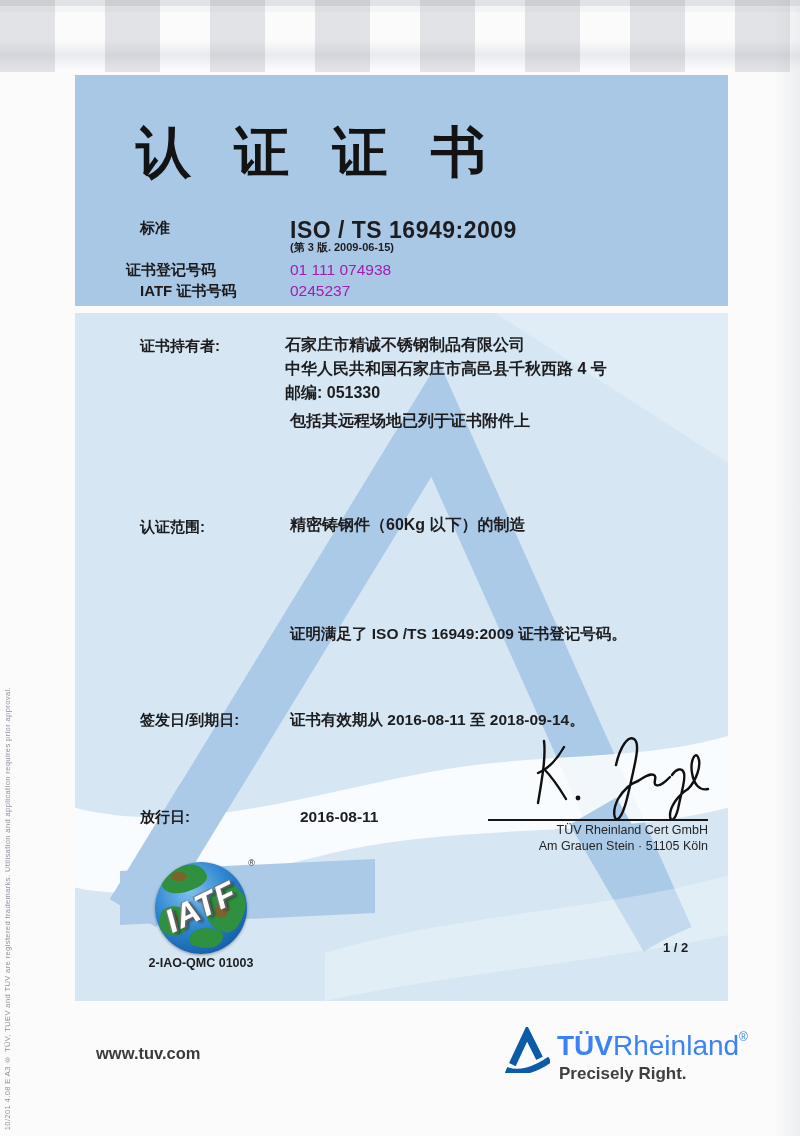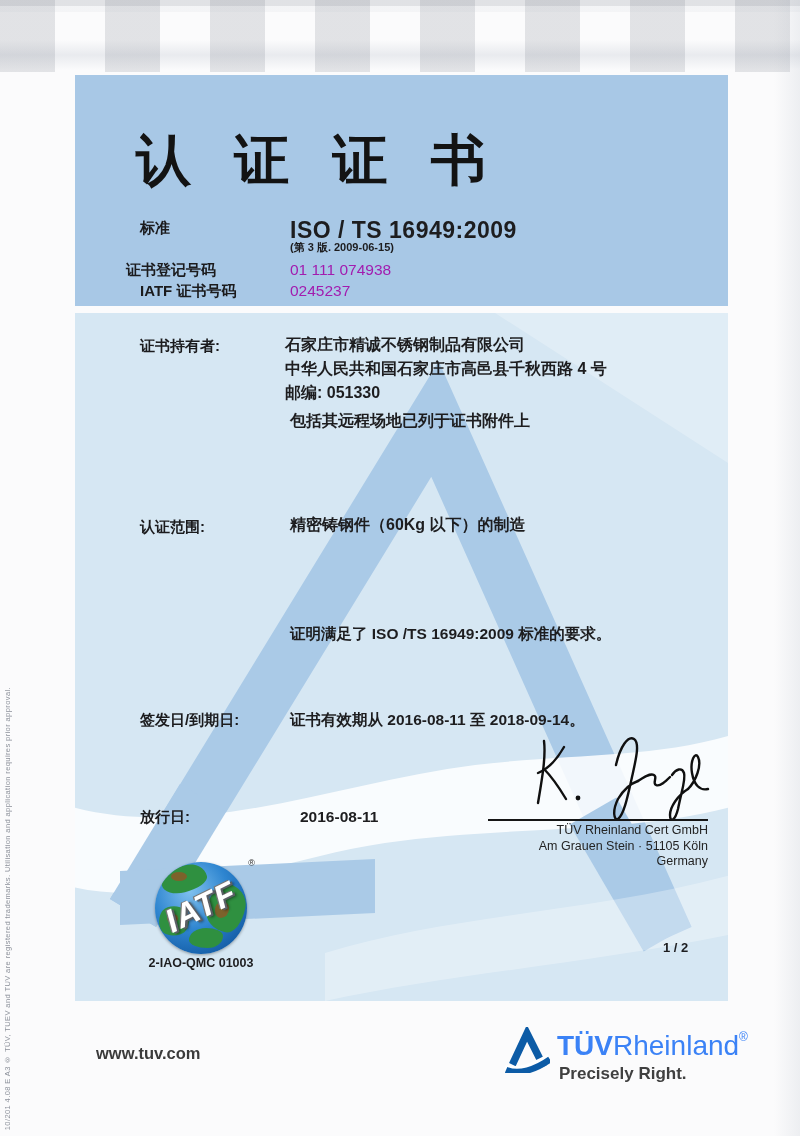--- a/index.html
+++ b/index.html
@@ -26,21 +26,21 @@
     right:0; top:0; width:26px; height:1136px;
     background:linear-gradient(90deg, rgba(255,255,255,0), rgba(150,160,175,.14));
   }
 
   
   #panel-header { left:75px; top:75px; width:653px; height:231px; background:#a8c8e6; }
   #panel-body   { left:75px; top:313px; width:653px; height:688px; background:#d6e7f3; overflow:hidden; }
   #watermark { position:absolute; left:0; top:0; }
 
   
-  #cert-title { left:136px; top:116px; font-size:55px; font-weight:900; letter-spacing:14px; color:#131313;margin-top:8px; }
+  #cert-title { left:136px; top:116px; font-size:55px; font-weight:900; letter-spacing:14px; color:#131313; }
   .cjk-label { font-size:15px; font-weight:700; color:#1b1b1d; }
   .value     { font-size:15.5px; font-weight:400; color:#a21caf; }
   #std-label { left:140px; top:219px; }
   #std-value { left:290px; top:205px; font-size:23px; font-weight:800; letter-spacing:.5px;margin-top:12px; }
   #std-edition { left:290px; top:240px; font-size:11px; font-weight:700; }
   #reg-label { left:126px; top:261px; }
   #reg-value { left:290px; top:261px; }
   #iatf-label { left:140px; top:282px; }
   #iatf-value { left:290px; top:282px; }
 
@@ -141,42 +141,41 @@
   <div id="holder-block" class="abs">
     <div>石家庄市精诚不锈钢制品有限公司</div>
     <div>中华人民共和国石家庄市高邑县千秋西路 4 号</div>
     <div>邮编: 051330</div>
   </div>
   <div id="holder-note" class="abs">包括其远程场地已列于证书附件上</div>
 
   <div id="scope-label" class="abs cjk-label">认证范围:</div>
   <div id="scope-value" class="abs">精密铸钢件（60Kg 以下）的制造</div>
 
-  <div id="statement" class="abs">证明满足了 ISO /TS 16949:2009 标准的要求。</div>
+  <div id="statement" class="abs">证明满足了 ISO /TS 16949:2009 证书登记号码。</div>
 
   <div id="validity-label" class="abs cjk-label">签发日/到期日:</div>
   <div id="validity-value" class="abs">证书有效期从 2016-08-11 至 2018-09-14。</div>
 
   <svg id="signature-svg" class="abs" width="190" height="92" viewBox="0 0 190 92" xmlns="http://www.w3.org/2000/svg">
     <g fill="none" stroke="#101010" stroke-width="2.4" stroke-linecap="round">
       <path d="M 18 72 C 22 48, 26 26, 24 10"></path>
       <path d="M 44 16 C 36 30, 28 38, 18 42"></path>
       <path d="M 24 38 C 32 46, 40 58, 46 68"></path>
       <path d="M 96 34 C 100 16, 108 4, 114 8 C 120 12, 116 28, 112 46 C 108 64, 104 84, 98 88 C 94 90, 92 80, 98 68 C 104 58, 112 52, 118 50"></path>
       <path d="M 118 50 C 124 46, 130 42, 134 44 C 138 46, 132 52, 136 54 C 140 56, 146 50, 150 46"></path>
       <path d="M 152 44 C 156 38, 162 36, 164 42 C 166 48, 162 58, 158 78 C 155 90, 150 92, 150 84 C 150 76, 158 64, 168 58"></path>
       <path d="M 168 58 C 176 50, 182 34, 178 26 C 175 20, 170 30, 172 42 C 174 54, 180 60, 188 58"></path>
     </g>
     <circle cx="58" cy="67" r="2.4" fill="#101010"></circle>
   </svg>
   <div id="sig-line" class="abs"></div>
   <div id="authority" class="abs">
     <span>TÜV Rheinland Cert GmbH</span>
     <span>Am Grauen Stein · 51105 Köln</span>
-    <span>Germany</span>
   </div>
 
   <div id="release-label" class="abs cjk-label">放行日:</div>
   <div id="release-value" class="abs">2016-08-11</div>
 
   <div id="iatf-globe" class="abs">
     <div id="globe-sphere">
       <div id="land-1" class="land"></div>
       <div id="land-2" class="land"></div>
       <div id="land-3" class="land"></div>

